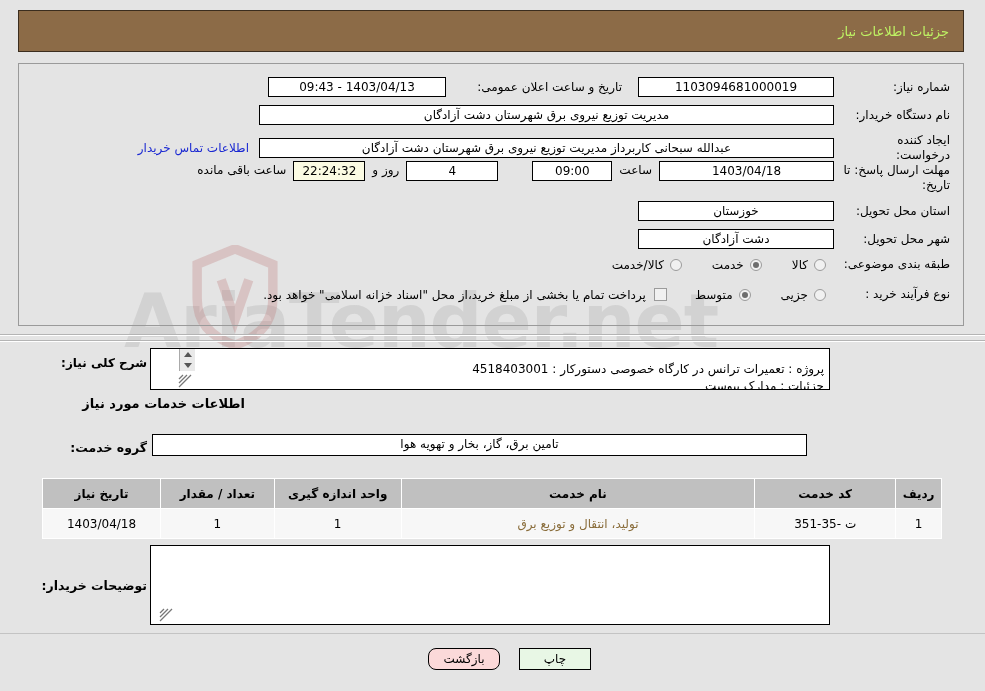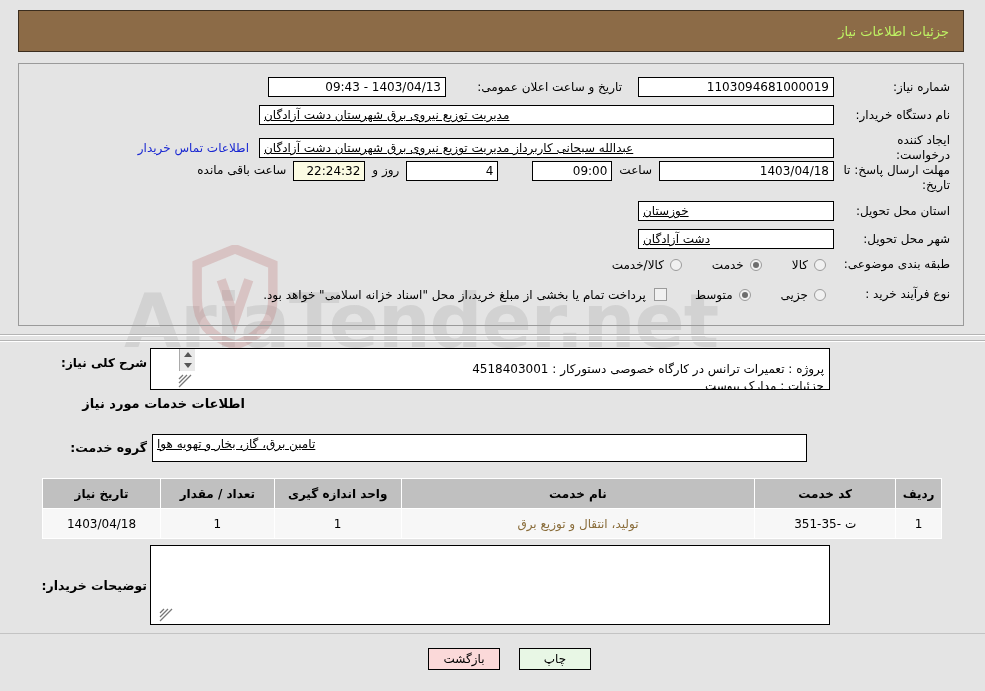--- a/index.html
+++ b/index.html
@@ -104,22 +104,22 @@
     border: 1px solid #000000;
     box-sizing: border-box;
     height: 20px;
     line-height: 18px;
     font-size: 12px;
     padding: 0 4px;
     color: #000;
     overflow: hidden;
     white-space: nowrap;
   }
-  .fld.center { }
-  .fld.right  { text-align: left; text-decoration: underline; }
+  .fld.center { text-align: center; }
+  .fld.right  { text-align: center; }
   .fld.yellow { background: #fbfbe3; }
 
   .link {
     color: #1a28d2;
     font-size: 12px;
     cursor: pointer;
   }
   .mini {
     font-size: 12px;
     color: #000;
@@ -226,21 +226,21 @@
     font-size: 12.5px;
     font-weight: bold;
     width: 120px;
     text-align: right;
   }
   .svcgrp-field {
     position: absolute;
     right: 178px;
     top: 434px;
     width: 655px;
-    height: 28px;
+    height: 22px;
   }
 
   
   table.items {
     position: absolute;
     right: 43px;
     top: 478px;
     width: 900px;
     border-collapse: collapse;
     font-size: 12px;
@@ -296,21 +296,21 @@
     height: 22px;
     border: 1px solid #000;
     box-sizing: border-box;
     font-size: 12px;
     line-height: 20px;
     text-align: center;
     cursor: pointer;
     font-family: "DejaVu Sans", sans-serif;
   }
   .btn-print  { left: 519px; top: 648px; width: 72px; background: #e8f7e5; }
-  .btn-back   { left: 428px; top: 648px; width: 72px; background: #fbd9d9; }
+  .btn-back   { left: 428px; top: 648px; width: 72px; background: #fbd9d9; border-radius: 8px; }
 
   .bottom-rule {
     position: absolute;
     left: 0; top: 633px;
     width: 985px;
     border-top: 1px solid #c3c3c3;
   }
 </style>
 </head>
 <body>

